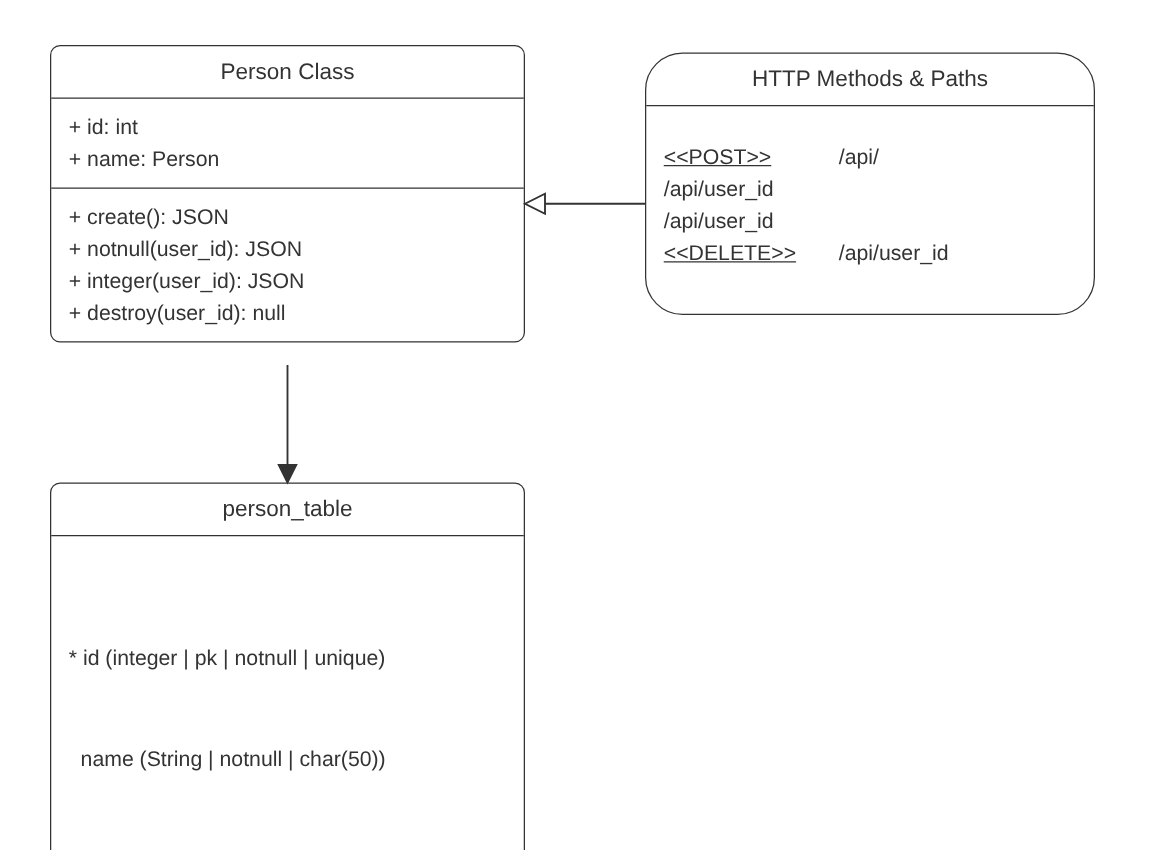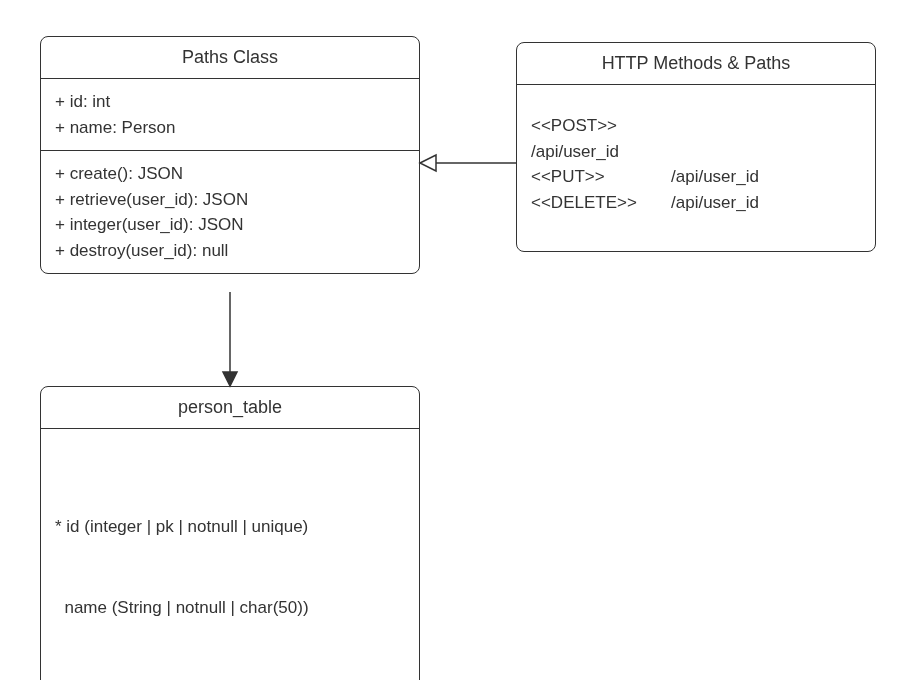--- a/index.html
+++ b/index.html
@@ -30,57 +30,57 @@
   }
   .box-section + .box-section {
     border-top: 1.5px solid #333;
   }
   .http-row {
     display: flex;
     gap: 0;
     font-size: 17px;
     line-height: 1.5;
   }
-  .http-method { width: 140px; }
+  .http-method { width: 140px; text-decoration: underline; }
   .http-path { flex: 1; }
   svg.connectors {
     position: absolute;
     left: 0; top: 0;
     width: 920px; height: 680px;
     pointer-events: none;
   }
 </style>
 </head>
 <body>
 
 <div class="box" style="left:40px; top:36px; width:380px;">
-  <div class="box-title">Paths Class</div>
+  <div class="box-title">Person Class</div>
   <div class="box-section">
     <div>+ id: int</div>
     <div>+ name: Person</div>
   </div>
   <div class="box-section">
     <div>+ create(): JSON</div>
-    <div>+ retrieve(user_id): JSON</div>
+    <div>+ notnull(user_id): JSON</div>
     <div>+ integer(user_id): JSON</div>
     <div>+ destroy(user_id): null</div>
   </div>
 </div>
 
-<div class="box" style="left:516px; top:42px; width:360px;">
+<div class="box" style="left:516px; top:42px; width:360px;border-radius:30px;">
   <div class="box-title">HTTP Methods &amp; Paths</div>
   <div class="box-section" style="padding-top:28px; padding-bottom:36px;">
     <div class="http-row">
       <span class="http-method">&lt;&lt;POST&gt;&gt;</span>
+      <span class="http-path">/api/</span>
     </div>
     <div class="http-row">
       <span class="http-path">/api/user_id</span>
     </div>
     <div class="http-row">
-      <span class="http-method">&lt;&lt;PUT&gt;&gt;</span>
       <span class="http-path">/api/user_id</span>
     </div>
     <div class="http-row">
       <span class="http-method">&lt;&lt;DELETE&gt;&gt;</span>
       <span class="http-path">/api/user_id</span>
     </div>
   </div>
 </div>
 
 <div class="box" style="left:40px; top:386px; width:380px;">

